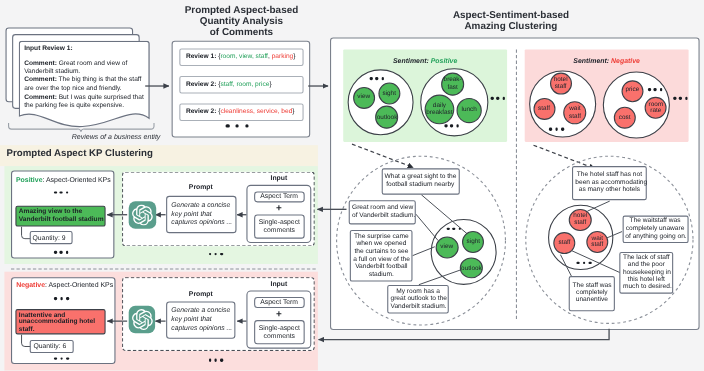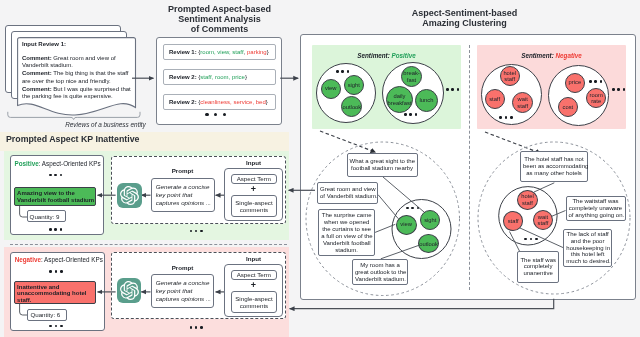--- a/index.html
+++ b/index.html
@@ -107,21 +107,21 @@
     <div><b>Comment:</b> <span>The big thing is that the staff are over the top nice and friendly.</span></div>
     <div><b>Comment:</b> <span>But I was quite surprised that the parking fee is quite expensive.</span></div>
   </div>
 </div>
 <svg class="abs" id="brace" width="134" height="9" viewBox="0 0 134 9">
   <path d="M0.8 0.8 v3 a2.6 2.6 0 0 0 2.6 2.6 H63 a3 3 0 0 1 3.6 2.1 a3 3 0 0 1 3.6 -2.1 H130.4 a2.6 2.6 0 0 0 2.6 -2.6 v-3" fill="none" stroke="#9aa0a8" stroke-width="1"></path>
 </svg>
 <div class="abs" id="rcaption">Reviews of a business entity</div>
 
 <div class="sec-title" id="t-pabsa">Prompted Aspect-based
-Sentiment Analysis
+Quantity Analysis
 of Comments</div>
 <div class="abs" id="pabsa-box">
   <div class="revrow" style="top:6px;height:16px">
     <b>Review 1:</b><span> {</span><span class="pos">room, view, staff</span><span>,&nbsp;</span><span class="neg">parking</span><span>}</span>
   </div>
   <div class="revrow" style="top:31px;height:16px">
     <b>Review 2:</b><span> {</span><span class="pos">staff, room, price</span><span>}</span>
   </div>
   <div class="revrow" style="top:56px;height:16px">
     <b>Review 2:</b><span> {</span><span class="neg">cleanliness, service, bed</span><span>}</span>
@@ -309,21 +309,21 @@
   <div class="cmt" style="left:216.4px;top:216.1px;width:41.4px;height:31.6px">
       <div class="ln">
         <div>The staff was</div>
         <div>completely</div>
         <div>unanentive</div>
       </div>
     </div>
 </div>
 
 <div class="abs" id="kpg-bg"></div>
-<div class="abs" id="t-kpg">Prompted Aspect KP Inattentive</div>
+<div class="abs" id="t-kpg">Prompted Aspect KP Clustering</div>
 <div class="abs" id="pos-bg"></div>
 <div class="abs" id="neg-bg"></div>
 <div class="abs" id="kpg-sep"></div>
 
 <div class="kpcard" style="left:9.6px;top:155.3px;width:94.8px;height:79.6px">
   <div class="kphead" style="left:3.9px;top:3.6px"><b style="color:#22a05a">Positive</b><span>: Aspect-Oriented KPs</span></div>
   <div class="dots" style="left:38.5px;top:17.4px;gap:2.6px">
       <i></i>
       <i></i>
       <i></i>

